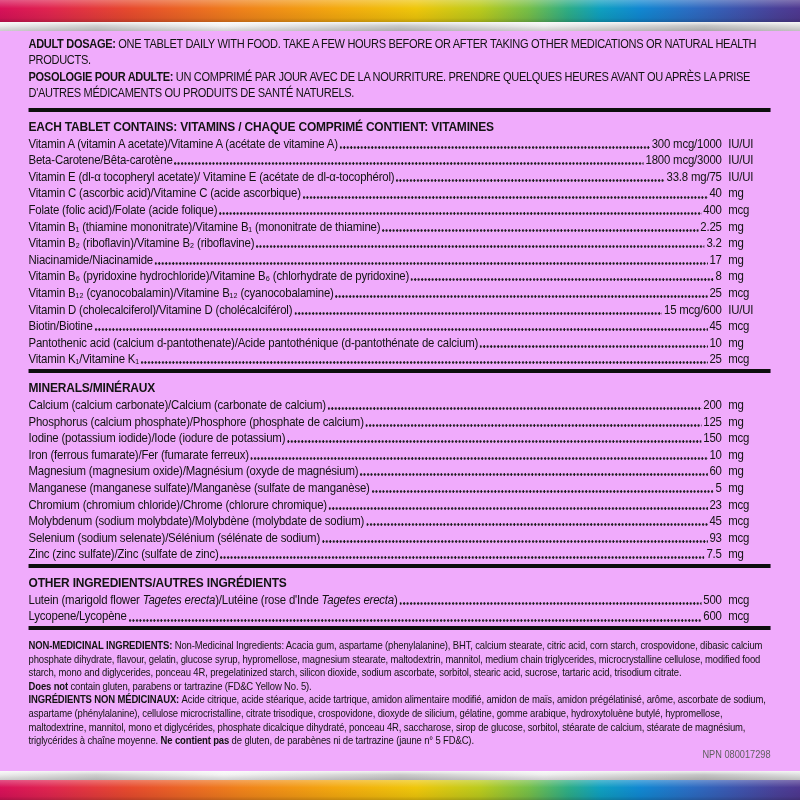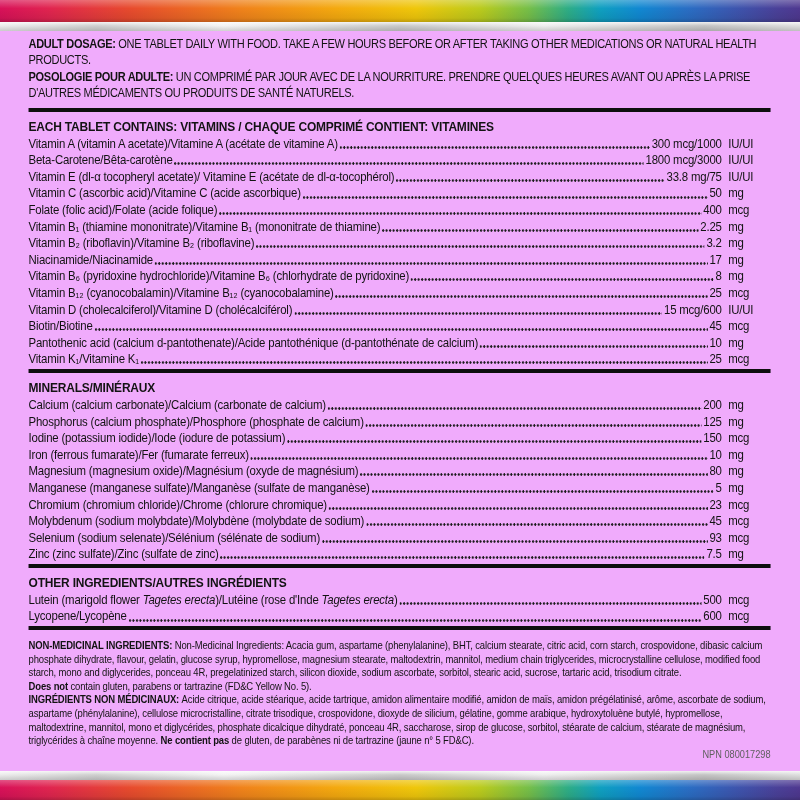--- a/index.html
+++ b/index.html
@@ -94,21 +94,21 @@
   </div>
             <div class="row">
     <span class="lbl"><span>Vitamin E (dl-α tocopheryl acetate)/ Vitamine E (acétate de dl-α-tocophérol)</span></span>
     <span class="dots"></span>
     <span class="amt">33.8 mg/75</span>
     <span class="unit">IU/UI</span>
   </div>
             <div class="row">
     <span class="lbl"><span>Vitamin C (ascorbic acid)/Vitamine C (acide ascorbique)</span></span>
     <span class="dots"></span>
-    <span class="amt">50</span>
+    <span class="amt">40</span>
     <span class="unit">mg</span>
   </div>
             <div class="row">
     <span class="lbl"><span>Folate (folic acid)/Folate (acide folique)</span></span>
     <span class="dots"></span>
     <span class="amt">400</span>
     <span class="unit">mcg</span>
   </div>
             <div class="row">
     <span class="lbl"><span>Vitamin B₁ (thiamine mononitrate)/Vitamine B₁ (mononitrate de thiamine)</span></span>
@@ -192,21 +192,21 @@
   </div>
             <div class="row">
     <span class="lbl"><span>Iron (ferrous fumarate)/Fer (fumarate ferreux)</span></span>
     <span class="dots"></span>
     <span class="amt">10</span>
     <span class="unit">mg</span>
   </div>
             <div class="row">
     <span class="lbl"><span>Magnesium (magnesium oxide)/Magnésium (oxyde de magnésium)</span></span>
     <span class="dots"></span>
-    <span class="amt">80</span>
+    <span class="amt">60</span>
     <span class="unit">mg</span>
   </div>
             <div class="row">
     <span class="lbl"><span>Manganese (manganese sulfate)/Manganèse (sulfate de manganèse)</span></span>
     <span class="dots"></span>
     <span class="amt">5</span>
     <span class="unit">mg</span>
   </div>
             <div class="row">
     <span class="lbl"><span>Chromium (chromium chloride)/Chrome (chlorure chromique)</span></span>

